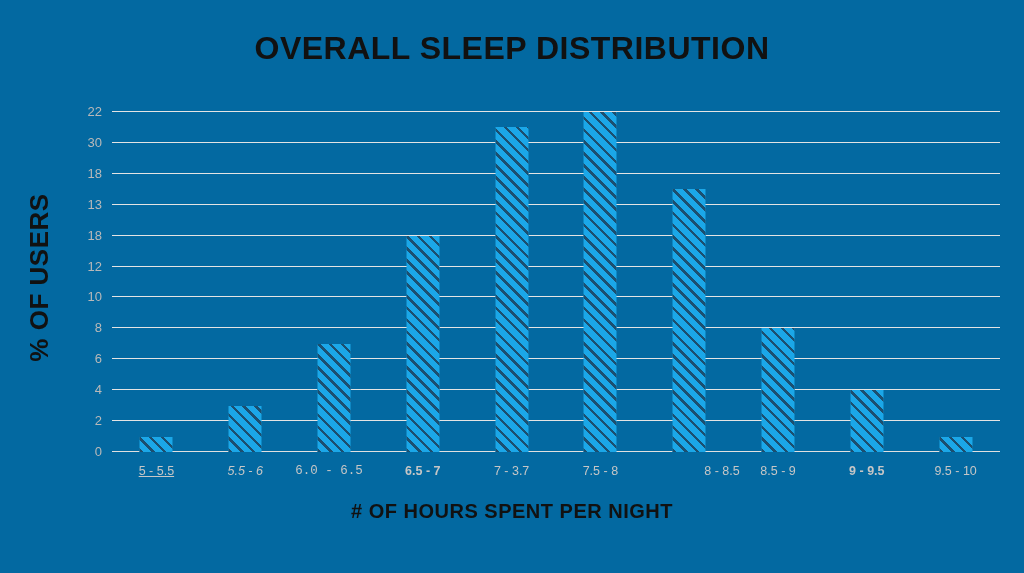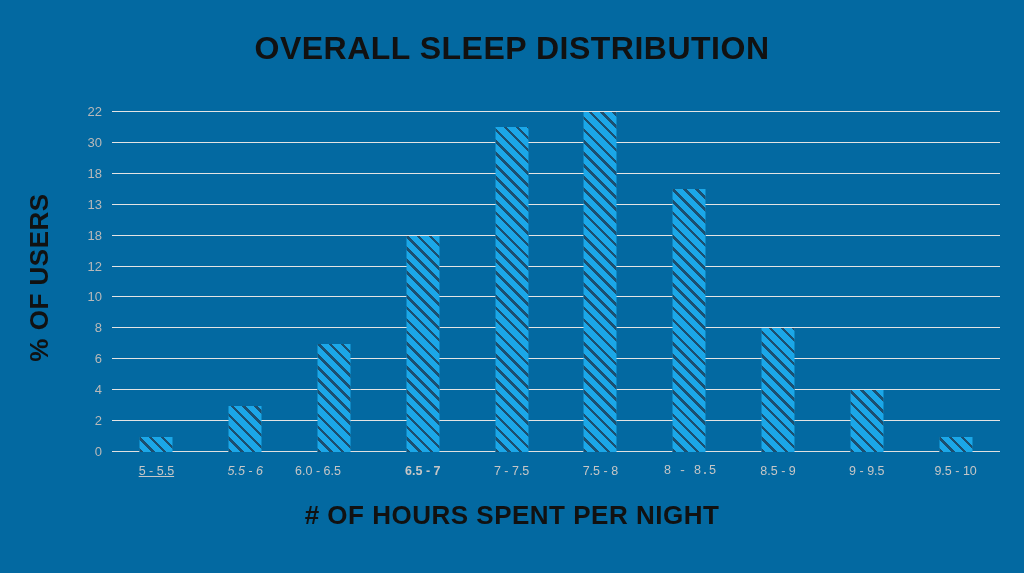--- a/index.html
+++ b/index.html
@@ -54,21 +54,21 @@
     color: #111111;
   }
 
   
   #xlabel {
     position: absolute;
     left: 0;
     top: 500px;
     width: 1024px;
     text-align: center;
-    font-size: 26px;
+    font-size: 20px;
     font-weight: bold;
     letter-spacing: 0.5px;
     color: #111111;
     white-space: nowrap;
   }
 
   
   
   #plot {
     position: absolute;
@@ -226,25 +226,25 @@
         </div>
         <div class="bar-slot" style="left: 799.2px; width: 88.8px;">
           <div class="bar" title="9.5 - 10: 1" style="height: 15.4545px;"></div>
         </div>
       </div>
   </div>
 
   <div id="xticks">
       <div class="xtick" style="left: 44.4px; text-decoration: underline;">5 - 5.5</div>
       <div class="xtick" style="left: 133.2px; font-style: italic;">5.5 - 6</div>
-      <div class="xtick" style="left: 206px;">6.0 - 6.5</div>
+      <div class="xtick" style="left: 217px; font-family: Liberation Mono, monospace;">6.0 - 6.5</div>
       <div class="xtick" style="left: 310.8px; font-weight: bold;">6.5 - 7</div>
-      <div class="xtick" style="left: 399.6px;">7 - 7.5</div>
+      <div class="xtick" style="left: 399.6px;">7 - 3.7</div>
       <div class="xtick" style="left: 488.4px;">7.5 - 8</div>
-      <div class="xtick" style="left: 578px; font-family: Liberation Mono, monospace;">8 - 8.5</div>
+      <div class="xtick" style="left: 610px;">8 - 8.5</div>
       <div class="xtick" style="left: 666px;">8.5 - 9</div>
-      <div class="xtick" style="left: 754.8px;">9 - 9.5</div>
+      <div class="xtick" style="left: 754.8px; font-weight: bold;">9 - 9.5</div>
       <div class="xtick" style="left: 843.6px;">9.5 - 10</div>
     </div>
 
   <div id="xlabel"># OF HOURS SPENT PER NIGHT</div>
 
 </div>
 
 </body></html>

